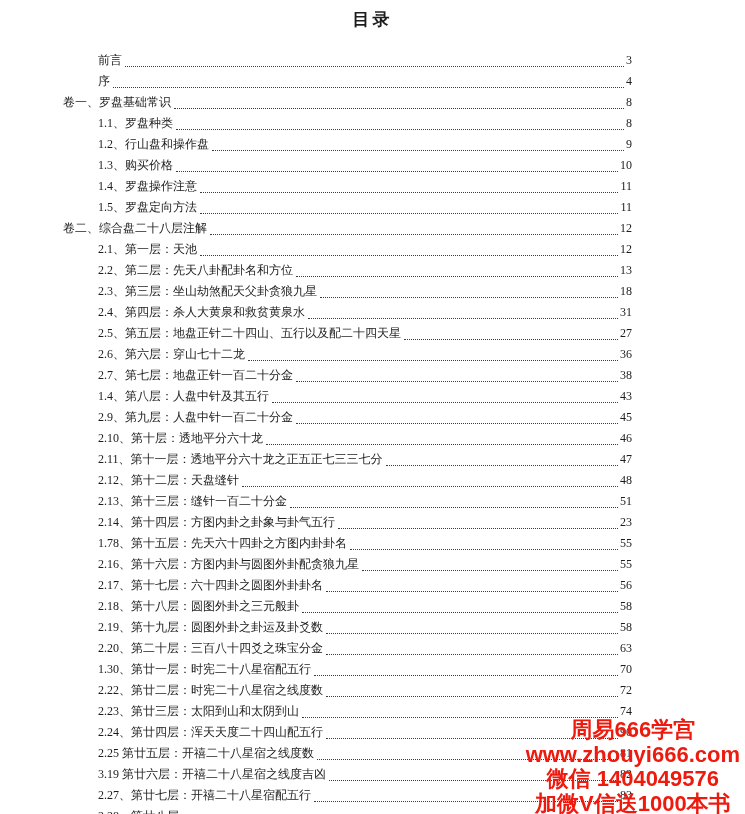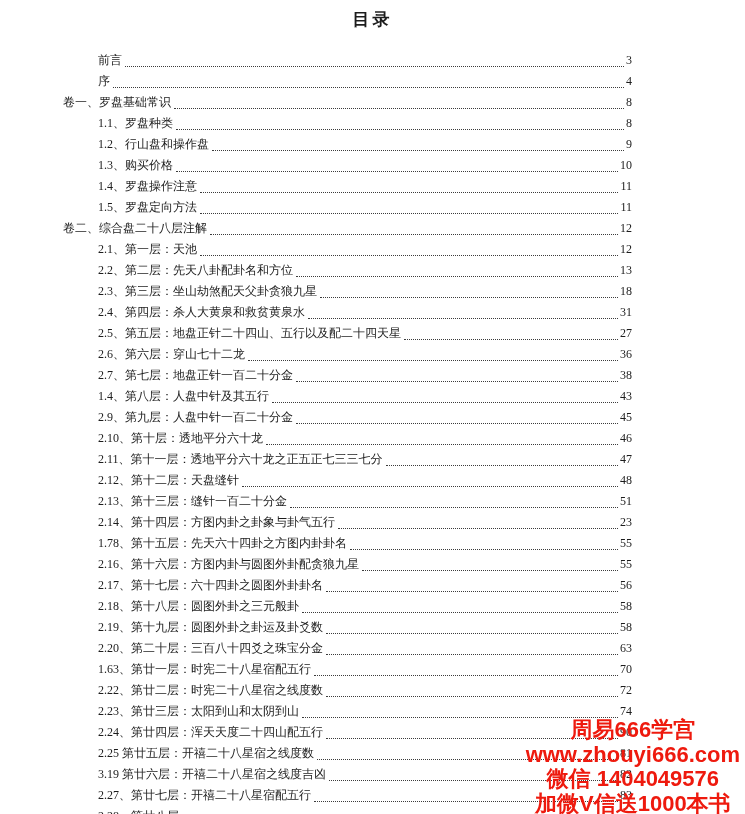--- a/index.html
+++ b/index.html
@@ -207,21 +207,21 @@
       <span class="label">2.19、第十九层：圆图外卦之卦运及卦爻数</span>
       <span class="dots"></span>
       <span class="pagenum">58</span>
     </div>
     <div class="row lvl1">
       <span class="label">2.20、第二十层：三百八十四爻之珠宝分金</span>
       <span class="dots"></span>
       <span class="pagenum">63</span>
     </div>
     <div class="row lvl1">
-      <span class="label">1.63、第廿一层：时宪二十八星宿配五行</span>
+      <span class="label">1.30、第廿一层：时宪二十八星宿配五行</span>
       <span class="dots"></span>
       <span class="pagenum">70</span>
     </div>
     <div class="row lvl1">
       <span class="label">2.22、第廿二层：时宪二十八星宿之线度数</span>
       <span class="dots"></span>
       <span class="pagenum">72</span>
     </div>
     <div class="row lvl1">
       <span class="label">2.23、第廿三层：太阳到山和太阴到山</span>

